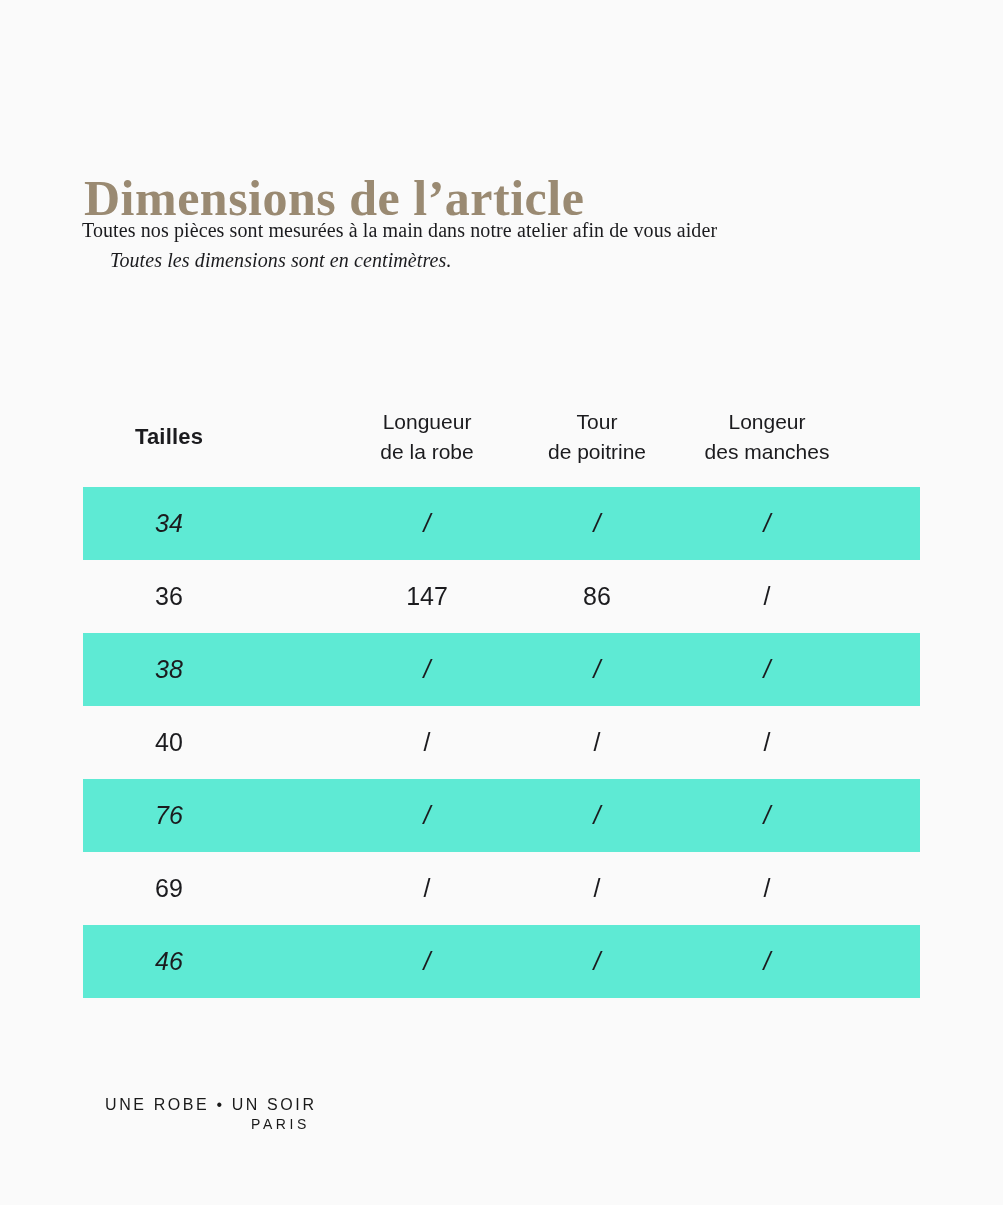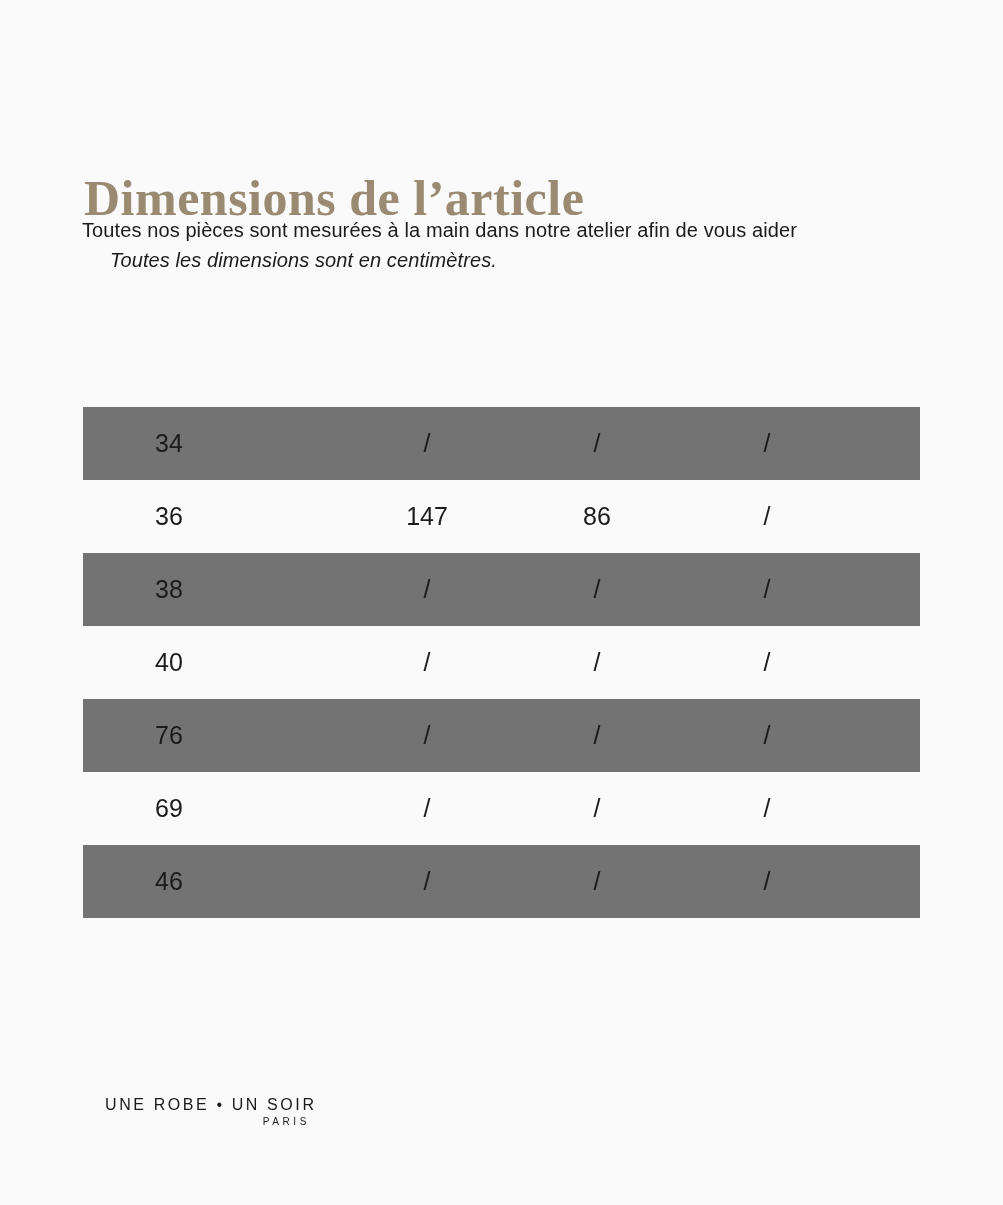--- a/index.html
+++ b/index.html
@@ -24,20 +24,21 @@
     letter-spacing: 0.5px;
     white-space: nowrap;
   }
   .intro {
     position: absolute;
     left: 82px;
     top: 215px;
     font-size: 20px;
     line-height: 30px;
     letter-spacing: 0.1px;
+    font-family: Liberation Serif, serif;
   }
   .intro-line { white-space: nowrap; }
   .intro-note { font-style: italic; white-space: nowrap; margin-left: 28px; }
 
   .size-table {
     position: absolute;
     left: 83px;
     top: 407px;
     width: 837px;
   }
@@ -57,21 +58,21 @@
   .hcell.single {
     top: 15px;
     font-weight: 700;
     font-size: 22px;
     letter-spacing: 0.2px;
   }
   .hline { display: block; }
 
   .tbody { position: relative; width: 837px; }
   .trow { position: relative; height: 73px; }
-  .trow.shaded { background: #737373; }
+  .trow.shaded { background: #5eead4; font-style: italic; }
   .cell {
     position: absolute;
     top: 0;
     transform: translateX(-50%);
     line-height: 73px;
     font-size: 25px;
     white-space: nowrap;
   }
   .col-size    { left: 86px; }
   .col-length  { left: 344px; }
@@ -86,40 +87,55 @@
     color: #1a1a1a;
     margin-left: 20px;
   }
   .brand-main {
     font-size: 16px;
     letter-spacing: 2.6px;
     white-space: nowrap;
   }
   .brand-sub {
     text-align: right;
-    font-size: 10px;
+    font-size: 14px;
     letter-spacing: 3.6px;
     margin-top: 2px;
     padding-right: 1px;
   }
 </style>
 </head>
 <body>
 
 <div class="page">
 
   <h1 class="page-title">Dimensions de l’article</h1>
 
   <div class="intro">
     <div class="intro-line">Toutes nos pièces sont mesurées à la main dans notre atelier afin de vous aider</div>
     <div class="intro-note">Toutes les dimensions sont en centimètres.</div>
   </div>
 
   <div class="size-table">
 
+    <div class="thead">
+      <div class="hcell single col-size">Tailles</div>
+      <div class="hcell col-length">
+        <span class="hline">Longueur</span>
+        <span class="hline">de la robe</span>
+      </div>
+      <div class="hcell col-bust">
+        <span class="hline">Tour</span>
+        <span class="hline">de poitrine</span>
+      </div>
+      <div class="hcell col-sleeves">
+        <span class="hline">Longeur</span>
+        <span class="hline">des manches</span>
+      </div>
+    </div>
 
     <div class="tbody">
 
       <div class="trow shaded">
         <span class="cell col-size">34</span>
         <span class="cell col-length">/</span>
         <span class="cell col-bust">/</span>
         <span class="cell col-sleeves">/</span>
       </div>
 

